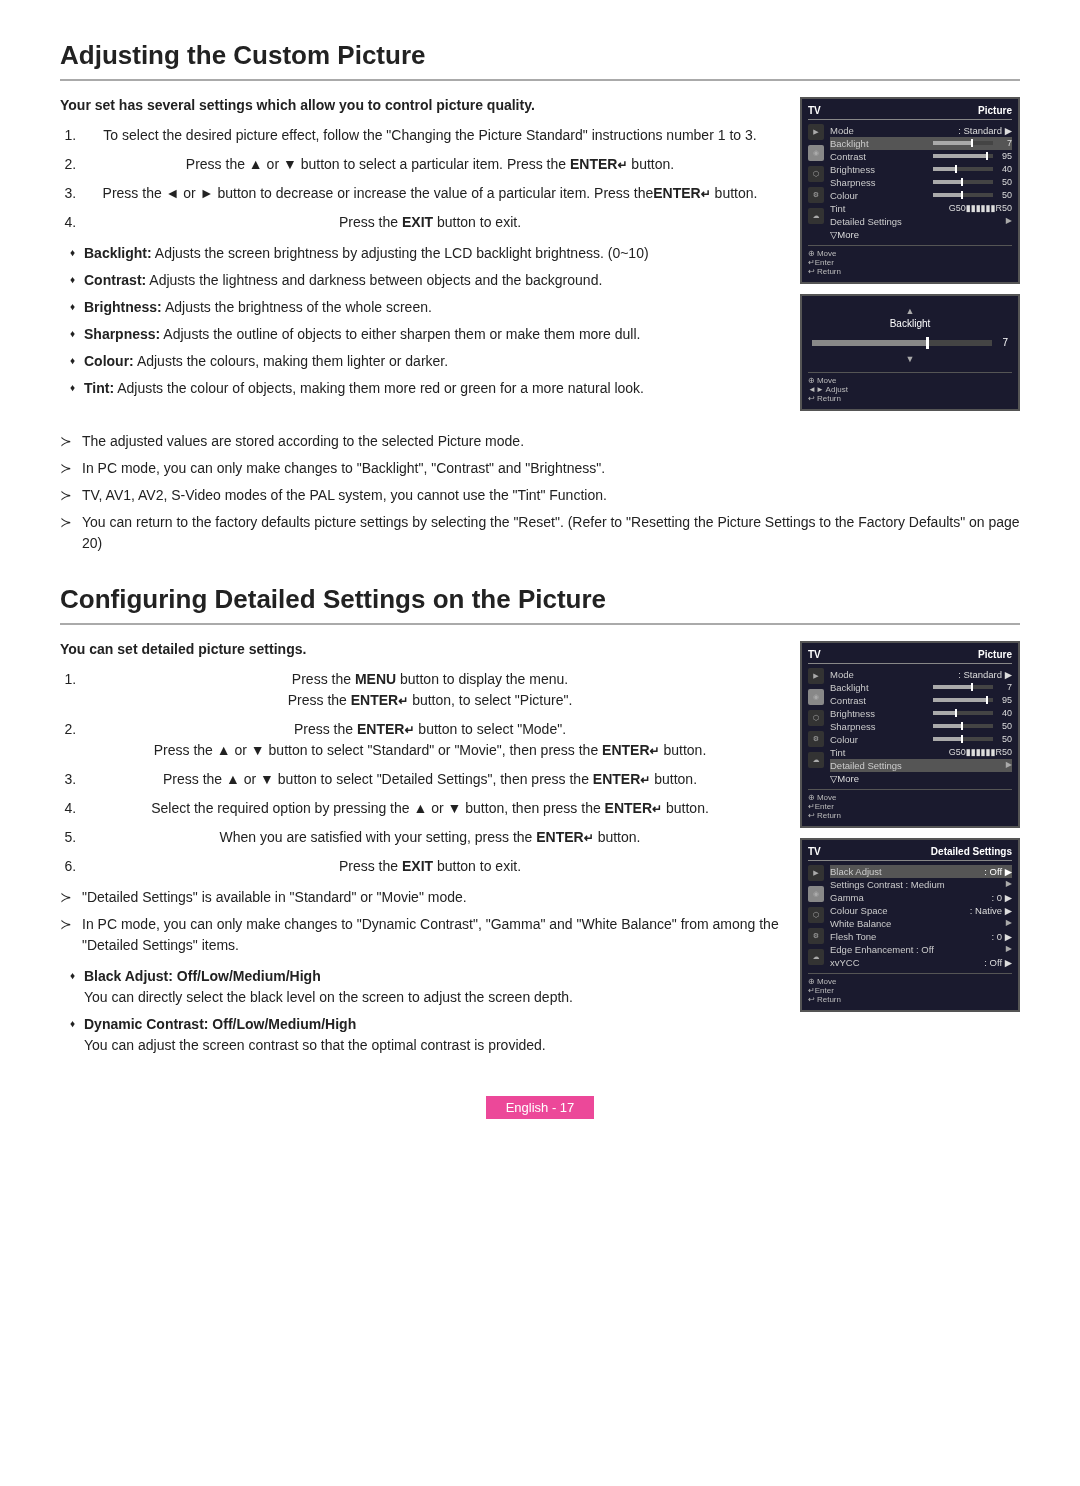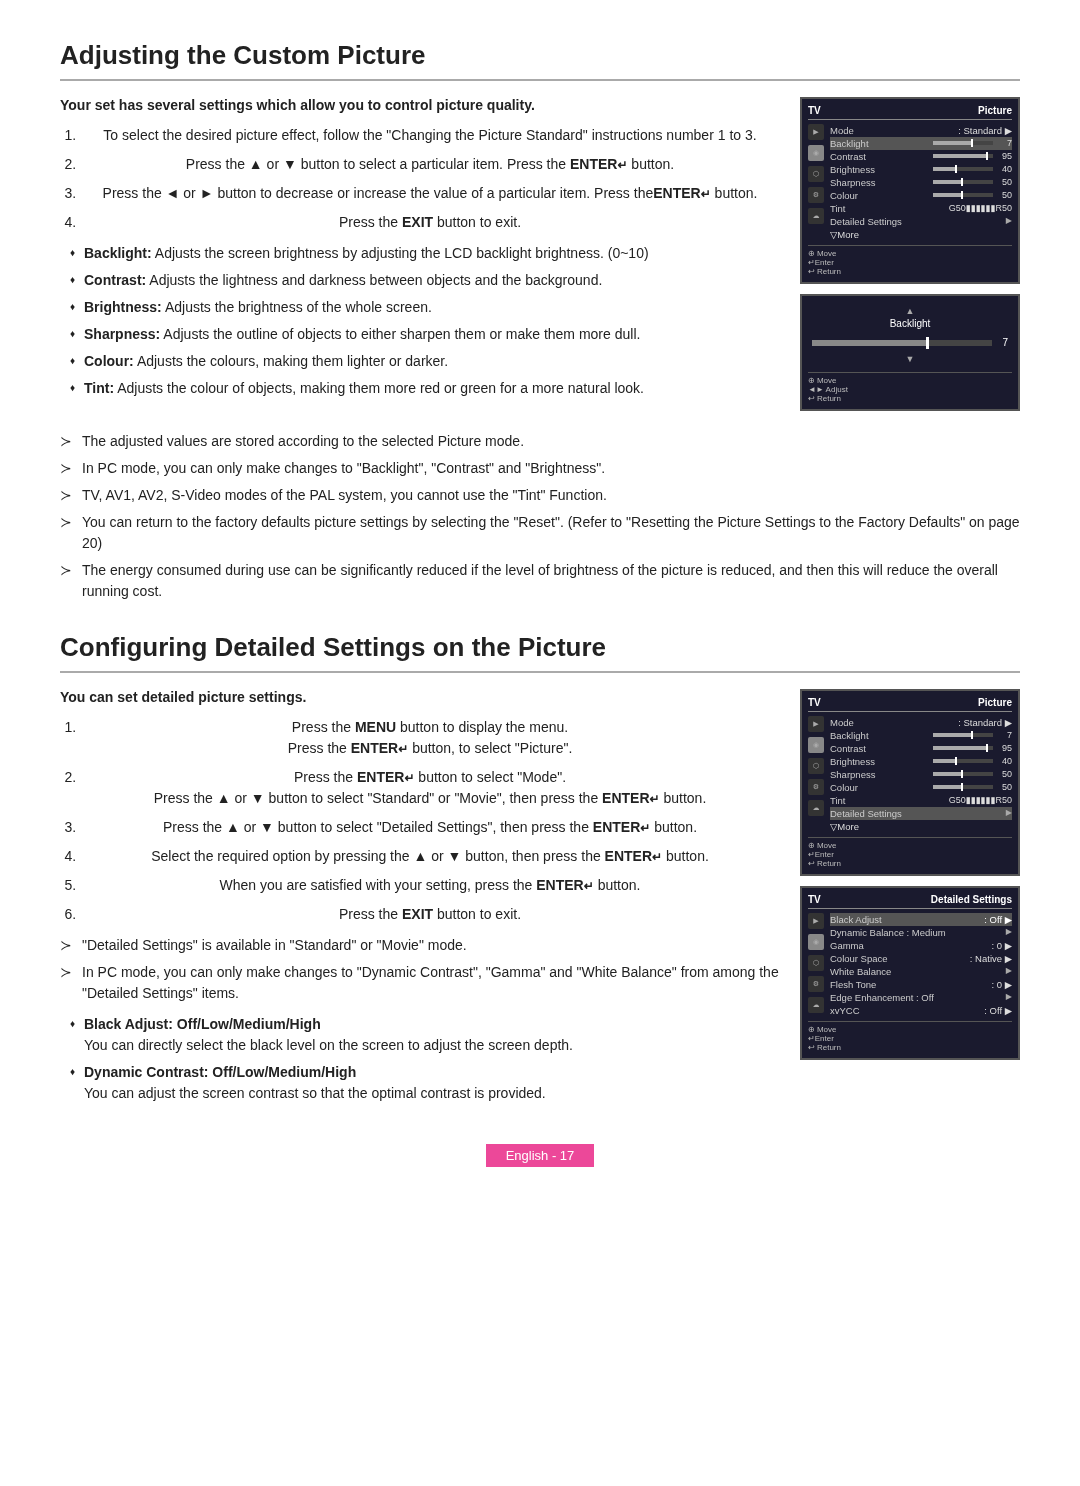--- a/index.html
+++ b/index.html
@@ -439,21 +439,20 @@
         </div>
       </div>
     </div>
   </div>
 
   <ul class="note-list">
     <li>The adjusted values are stored according to the selected Picture mode.</li>
     <li>In PC mode, you can only make changes to "Backlight", "Contrast" and  "Brightness".</li>
     <li>TV, AV1, AV2, S-Video modes of the PAL system, you cannot use the "Tint" Function.</li>
     <li>You can return to the factory defaults picture settings by selecting the "Reset". (Refer to "Resetting the Picture Settings to the Factory Defaults" on page 20)</li>
-    <li>The energy consumed during use can be significantly reduced if the level of brightness of the picture is reduced, and then this will reduce the overall running cost.</li>
   </ul>
 </div>
 
 <div class="section">
   <h1>Configuring Detailed Settings on the Picture</h1>
 
   <div class="two-col">
     <div class="text-col">
       <p class="section-intro">You can set detailed picture settings.</p>
 
@@ -579,21 +578,21 @@
             <div class="tv-icon">⬡</div>
             <div class="tv-icon">⚙</div>
             <div class="tv-icon">☁</div>
           </div>
           <div class="tv-content">
             <div class="tv-row highlighted">
               <span class="tv-row-label">Black Adjust</span>
               <span>: Off ▶</span>
             </div>
             <div class="tv-row">
-              <span class="tv-row-label">Dynamic Balance : Medium</span>
+              <span class="tv-row-label">Settings Contrast : Medium</span>
               <span class="tv-arrow">▶</span>
             </div>
             <div class="tv-row">
               <span class="tv-row-label">Gamma</span>
               <span>: 0 ▶</span>
             </div>
             <div class="tv-row">
               <span class="tv-row-label">Colour Space</span>
               <span>: Native ▶</span>
             </div>

